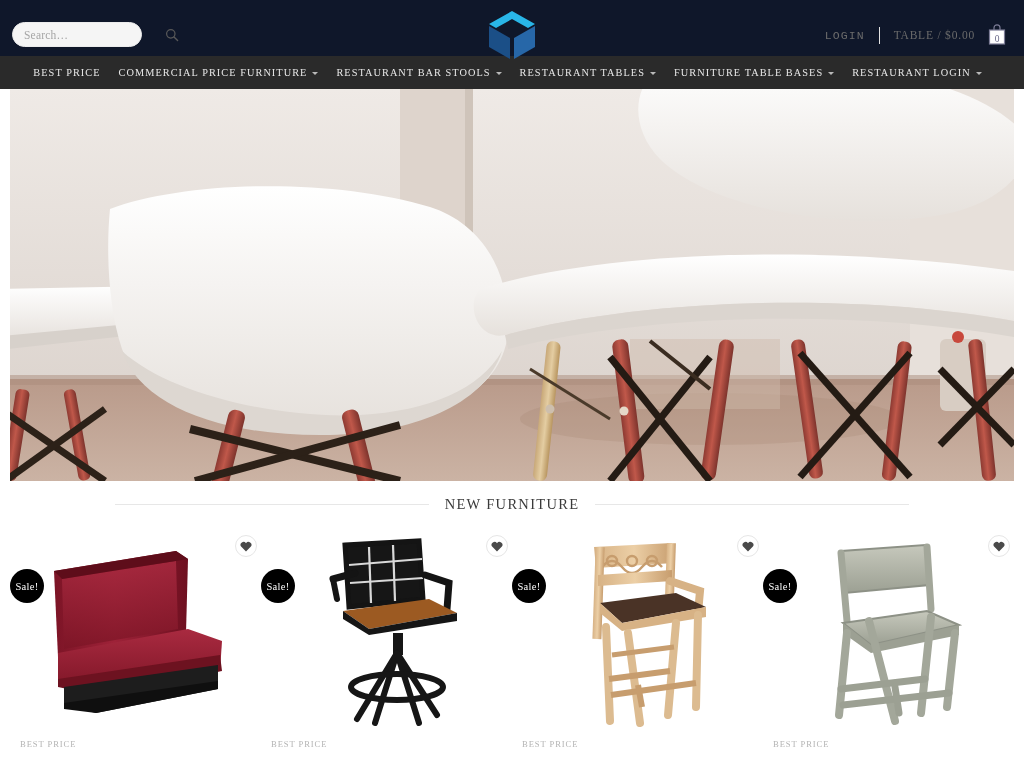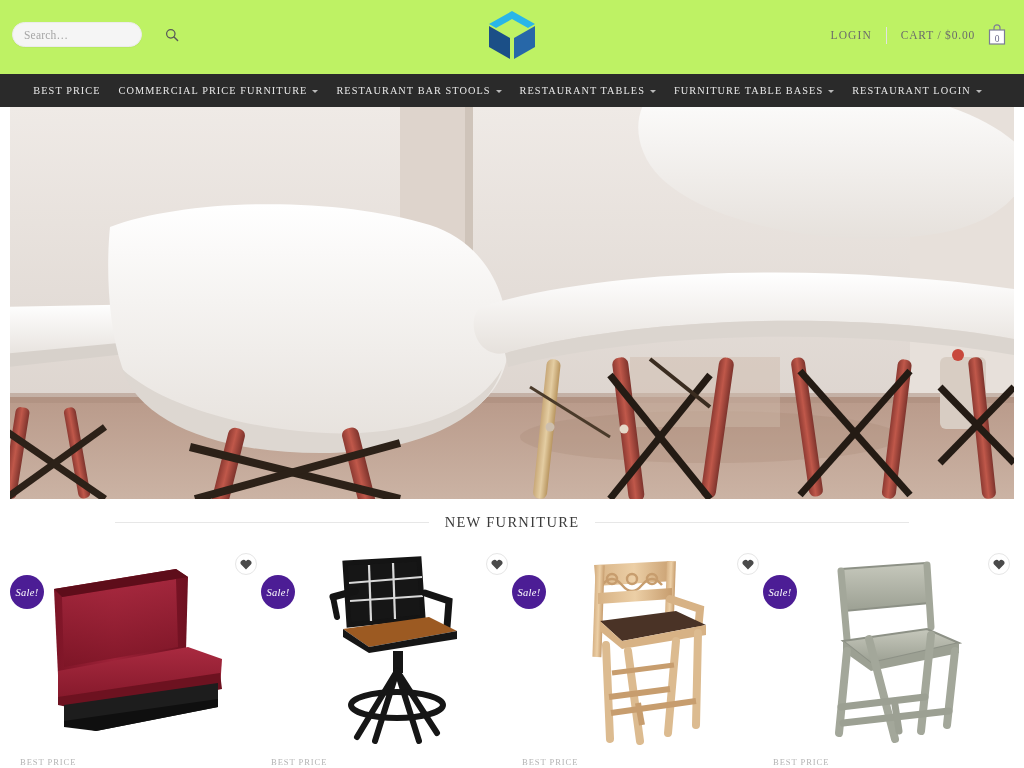--- a/index.html
+++ b/index.html
@@ -6,22 +6,22 @@
   html, body {
     width: 1024px; height: 768px;
     overflow: hidden;
     background: #ffffff;
     font-family: "Liberation Serif", serif;
   }
 
   
   .topbar {
     position: relative;
-    height: 74px;
-    background: #bef264;
+    height: 56px;
+    background: #0f172a;
     display: flex;
     align-items: center;
   }
   .search-wrap {
     position: absolute; left: 12px; top: 22px;
     width: 130px; height: 25px;
     background: #f5f5f5;
     border: 1px solid #ececec;
     border-radius: 13px;
     display: flex; align-items: center;
@@ -55,20 +55,21 @@
     position: absolute; right: 14px; top: 21px;
     display: flex; align-items: center;
     height: 28px;
   }
   .acct-link {
     font-size: 11.5px;
     letter-spacing: 1.1px;
     color: #6b6b6b;
     text-decoration: none;
     padding: 0 14px 0 0;
+    font-family: Liberation Mono, monospace;
   }
   .acct-sep {
     width: 1px; height: 17px;
     background: #e2e2e2;
     margin-right: 14px;
   }
   .cart-text {
     font-size: 11.5px;
     letter-spacing: .8px;
     color: #6b6b6b;
@@ -160,30 +161,29 @@
   .thumb {
     position: relative;
     height: 192px;
     display: flex; align-items: flex-end; justify-content: center;
     overflow: hidden;
   }
   .thumb svg { display: block; }
 
   .sale-badge {
     position: absolute;
-    left: 0px; top: 30px;
+    left: 0px; top: 42px;
     width: 34px; height: 34px;
     border-radius: 50%;
-    background: #4c1d95;
+    background: #000000;
     color: #ffffff;
     font-size: 10.5px;
     display: flex; align-items: center; justify-content: center;
     letter-spacing: .3px;
     z-index: 3;
-    font-style: italic;
   }
   .wishlist {
     position: absolute;
     right: 4px; top: 8px;
     width: 22px; height: 22px;
     border-radius: 50%;
     background: #ffffff;
     border: 1px solid #e6e6e6;
     display: flex; align-items: center; justify-content: center;
     cursor: pointer;
@@ -217,21 +217,21 @@
     <svg width="56" height="56" viewBox="0 0 56 56">
       <polygon points="28,4 51,17 44,21 28,12 12,21 5,17" fill="#29b6e8"></polygon>
       <polygon points="5,19 26,31 26,52 5,40" fill="#1b4f87"></polygon>
       <polygon points="51,19 30,31 30,52 51,40" fill="#2767a8"></polygon>
     </svg>
   </a>
 
   <div class="account">
     <a class="acct-link" href="#">LOGIN</a>
     <div class="acct-sep"></div>
-    <a class="cart-text" href="#">CART / $0.00</a>
+    <a class="cart-text" href="#">TABLE / $0.00</a>
     <div class="cart-badge">
       <svg width="26" height="26" viewBox="0 0 26 26">
         <rect x="5.5" y="8" width="15" height="14" fill="#ffffff" stroke="#7c7c96" stroke-width="1.2"></rect>
         <path d="M10 8 v-2.2 a3 3 0 0 1 6 0 V8" fill="none" stroke="#7c7c96" stroke-width="1.2"></path>
       </svg>
       <span class="cart-count">0</span>
     </div>
   </div>
 </div>
 

